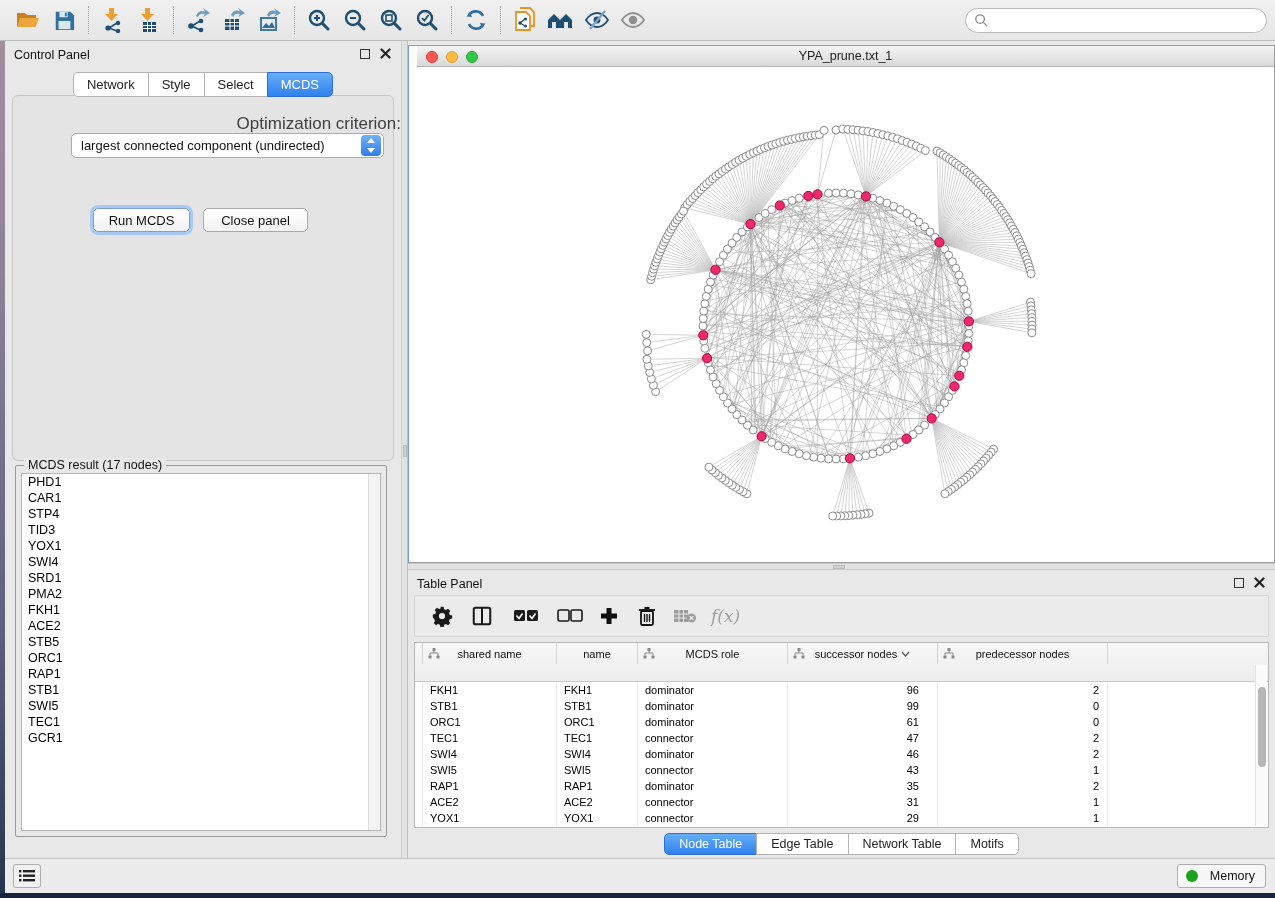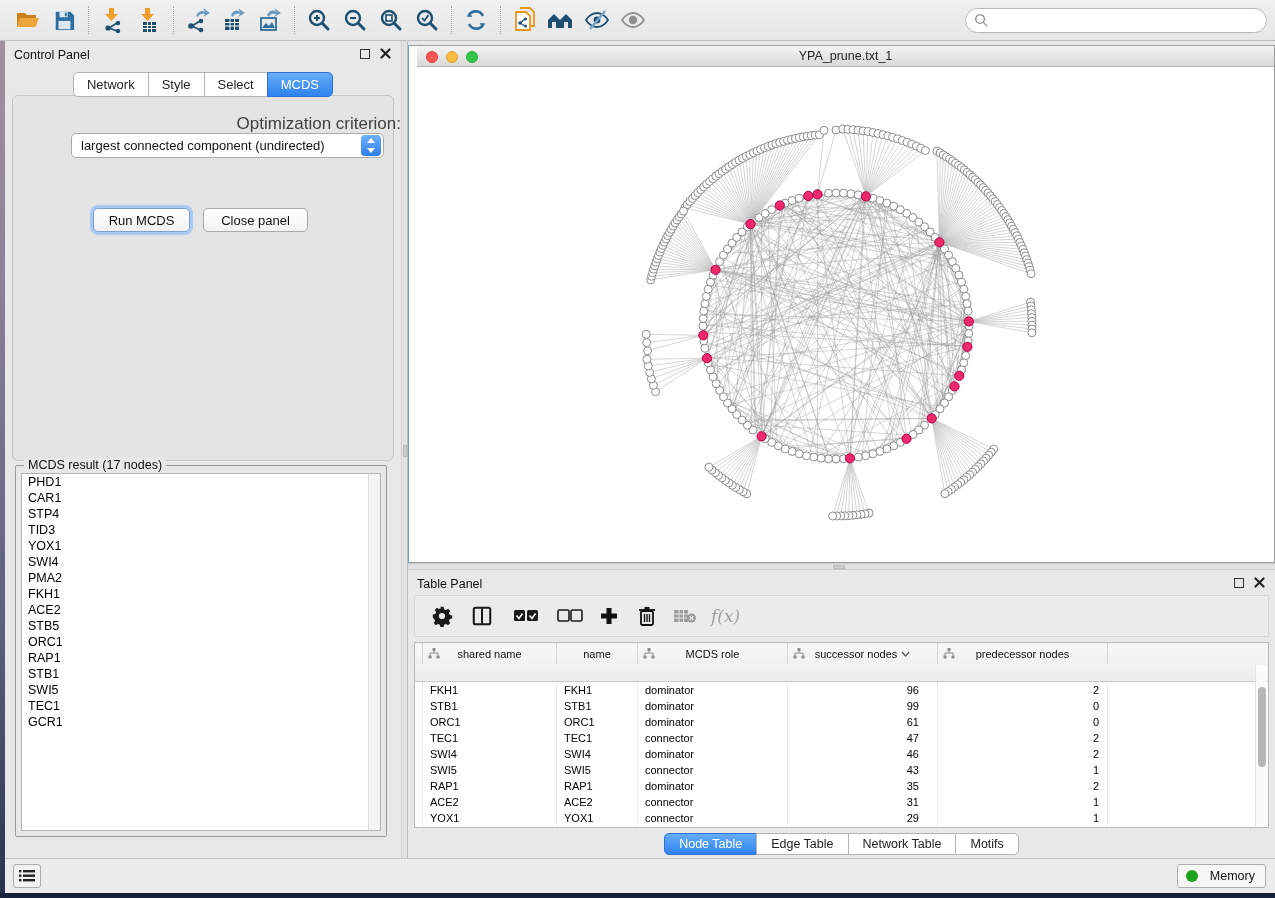--- a/index.html
+++ b/index.html
@@ -322,20 +322,21 @@
     <div class="groupbox">
       <span class="legend">MCDS result (17 nodes)</span>
       <div class="mcds-list">
         <div class="mcds-scroll"></div>
       <div class="mcds-item">PHD1</div>
           <div class="mcds-item">CAR1</div>
           <div class="mcds-item">STP4</div>
           <div class="mcds-item">TID3</div>
           <div class="mcds-item">YOX1</div>
           <div class="mcds-item">SWI4</div>
+          <div class="mcds-item">SRD1</div>
           <div class="mcds-item">PMA2</div>
           <div class="mcds-item">FKH1</div>
           <div class="mcds-item">ACE2</div>
           <div class="mcds-item">STB5</div>
           <div class="mcds-item">ORC1</div>
           <div class="mcds-item">RAP1</div>
           <div class="mcds-item">STB1</div>
           <div class="mcds-item">SWI5</div>
           <div class="mcds-item">TEC1</div>
           <div class="mcds-item">GCR1</div>

